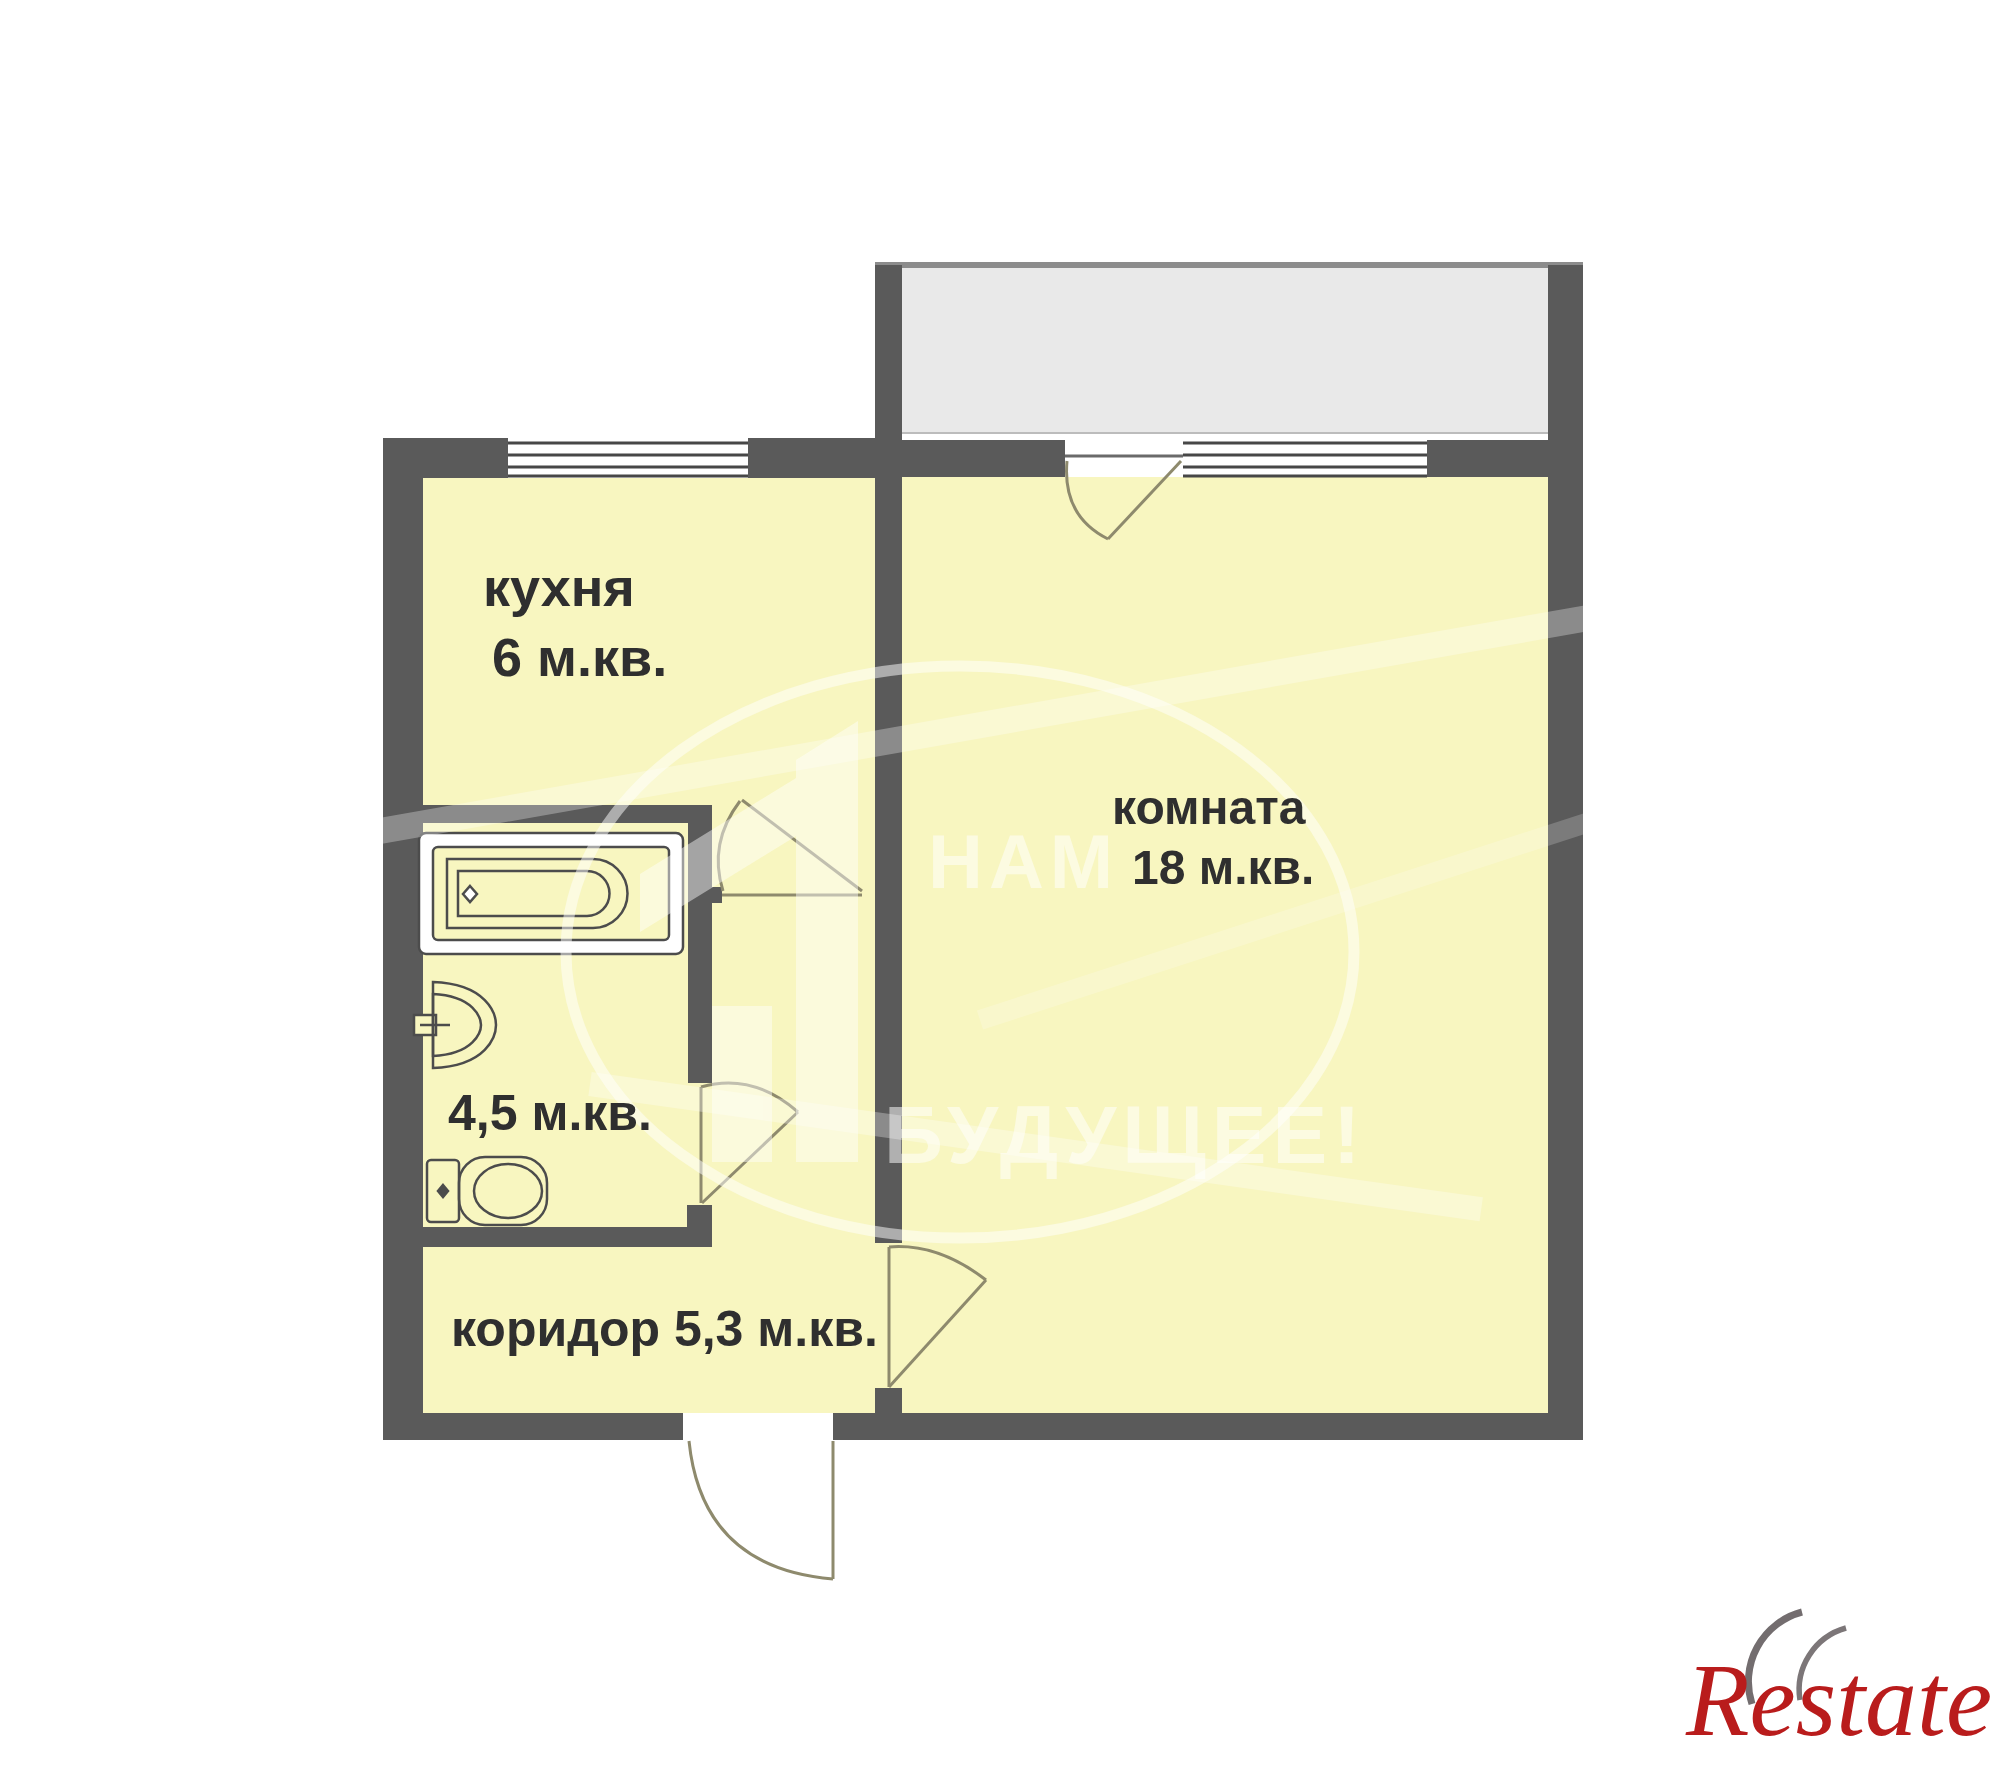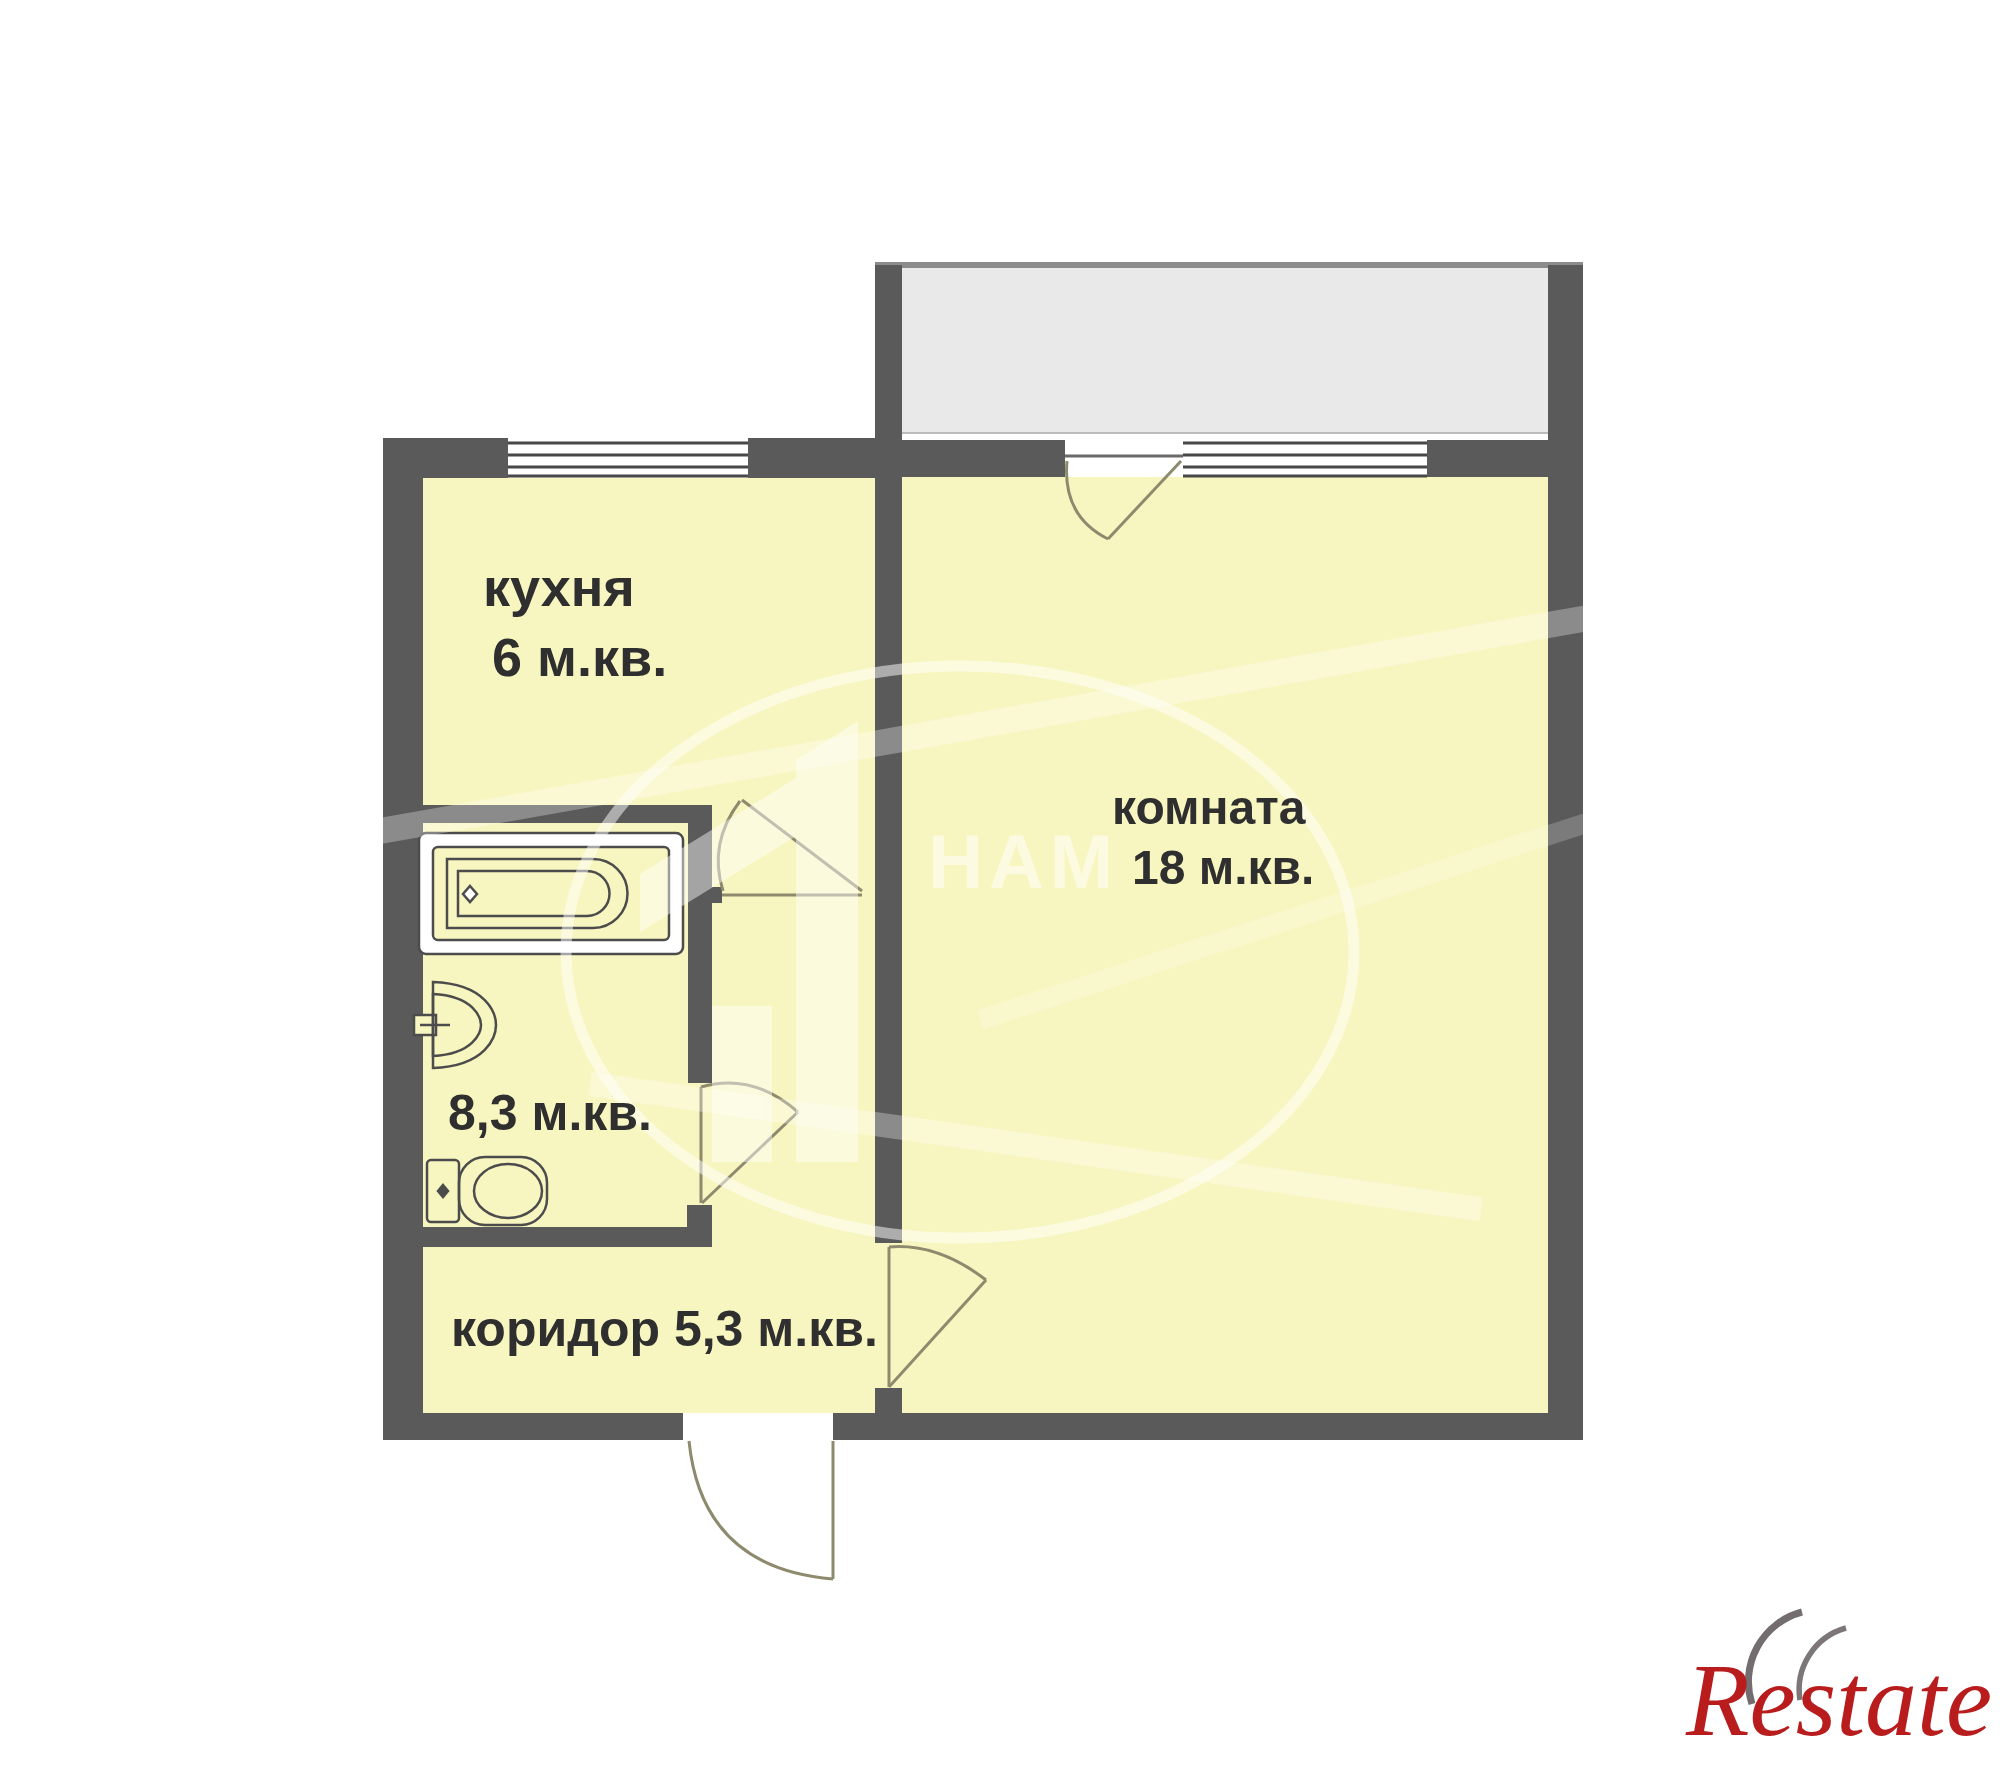--- a/index.html
+++ b/index.html
@@ -136,23 +136,24 @@
       <path d="M712,1006 L772,1006 L772,1162 L712,1162 Z"></path>
     </g>
 
     <g stroke="#5b5456" fill="none">
       <path d="M1752,1704 A72,72 0 0 1 1802,1612" stroke-width="7" opacity="0.85"></path>
       <path d="M1800,1700 A64,64 0 0 1 1846,1628" stroke-width="5.5" opacity="0.8"></path>
     </g>
   </svg>
 
   <div class="wm-text" style="left:928px;top:824px;font-size:76px;">НАМ</div>
+  <div class="wm-text" style="left:884px;top:1094px;font-size:82px;">БУДУЩЕЕ!</div>
 
   <div class="label" style="left:483px;top:560px;font-size:54px;text-align:center;">кухня</div>
   <div class="label" style="left:492px;top:630px;font-size:54px;">6  м.кв.</div>
   <div class="label" style="left:1112px;top:784px;font-size:48px;text-align:right;">комната</div>
   <div class="label" style="left:1132px;top:844px;font-size:48px;">18 м.кв.</div>
-  <div class="label" style="left:448px;top:1088px;font-size:50px;">8,3 м.кв.</div>
+  <div class="label" style="left:448px;top:1088px;font-size:50px;">4,5 м.кв.</div>
   <div class="label" style="left:443px;top:1304px;font-size:50px;margin-left:8px;">коридор 5,3 м.кв.</div>
 
   <div class="brand" style="left:1686px;top:1648px;font-size:104px;">Restate</div>
 
 </div>
 
 </body></html>

